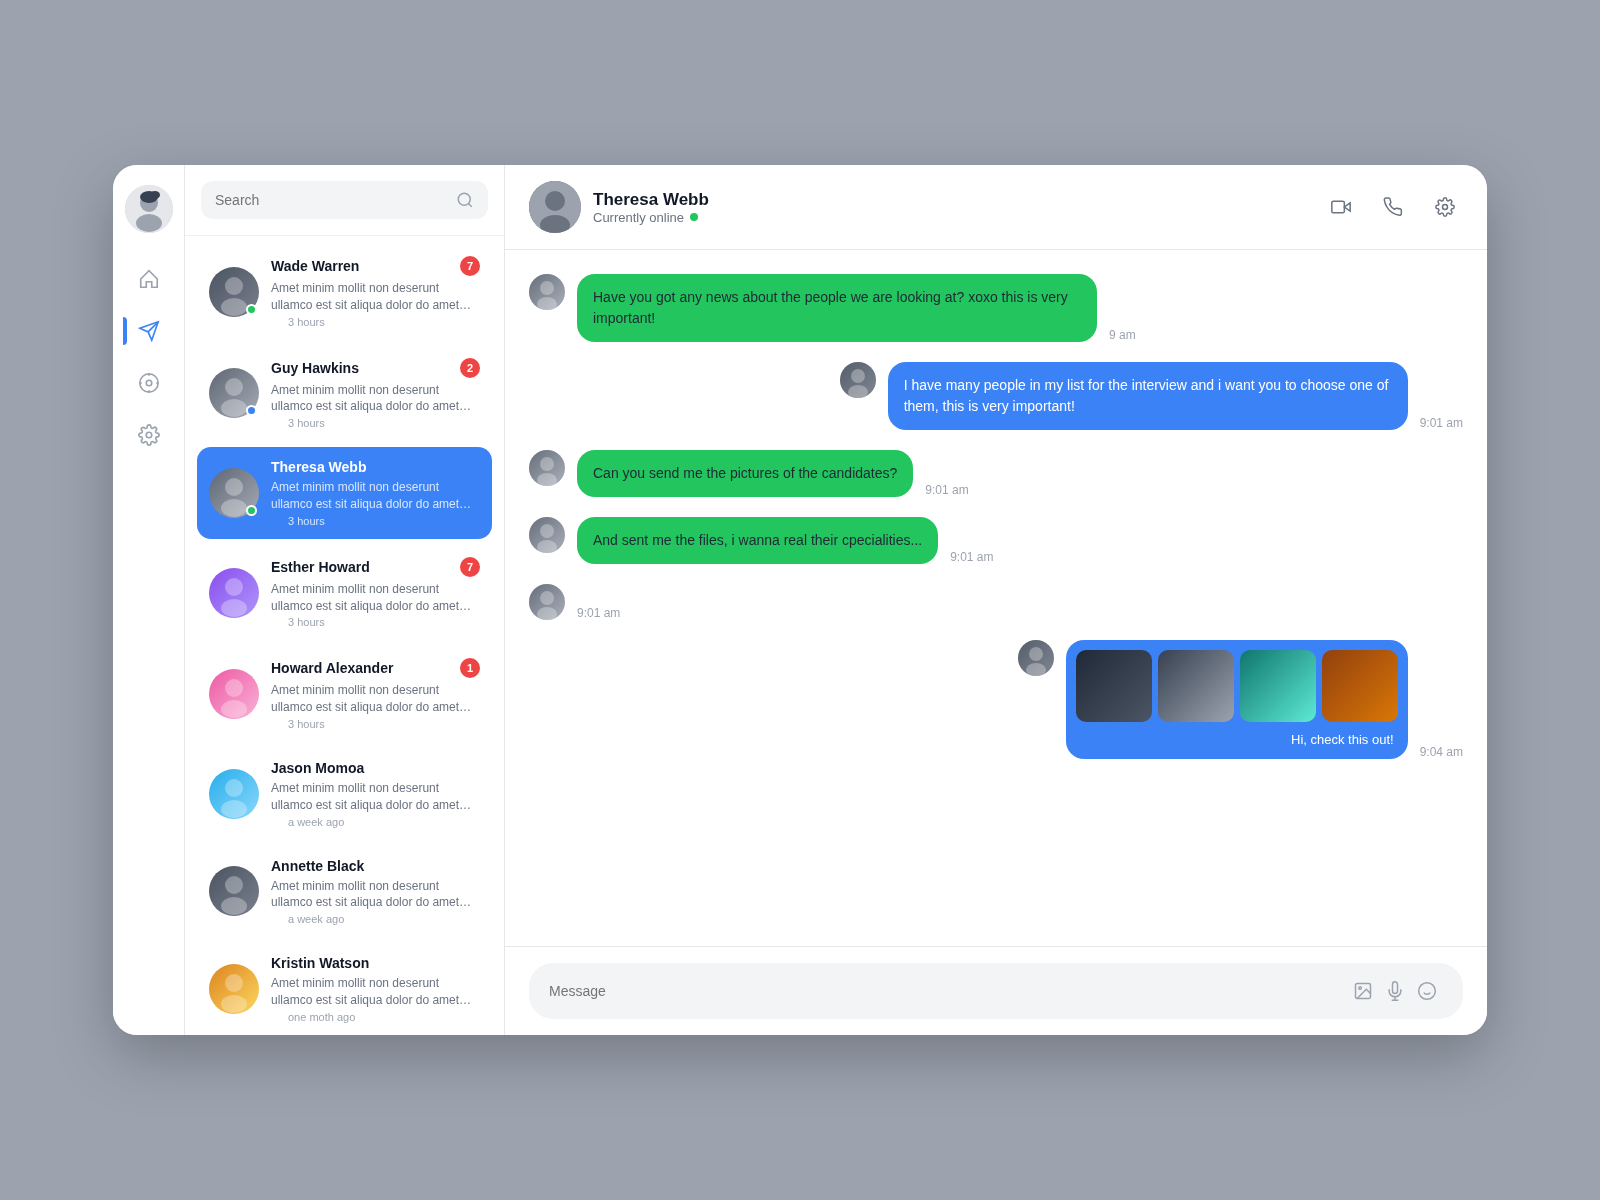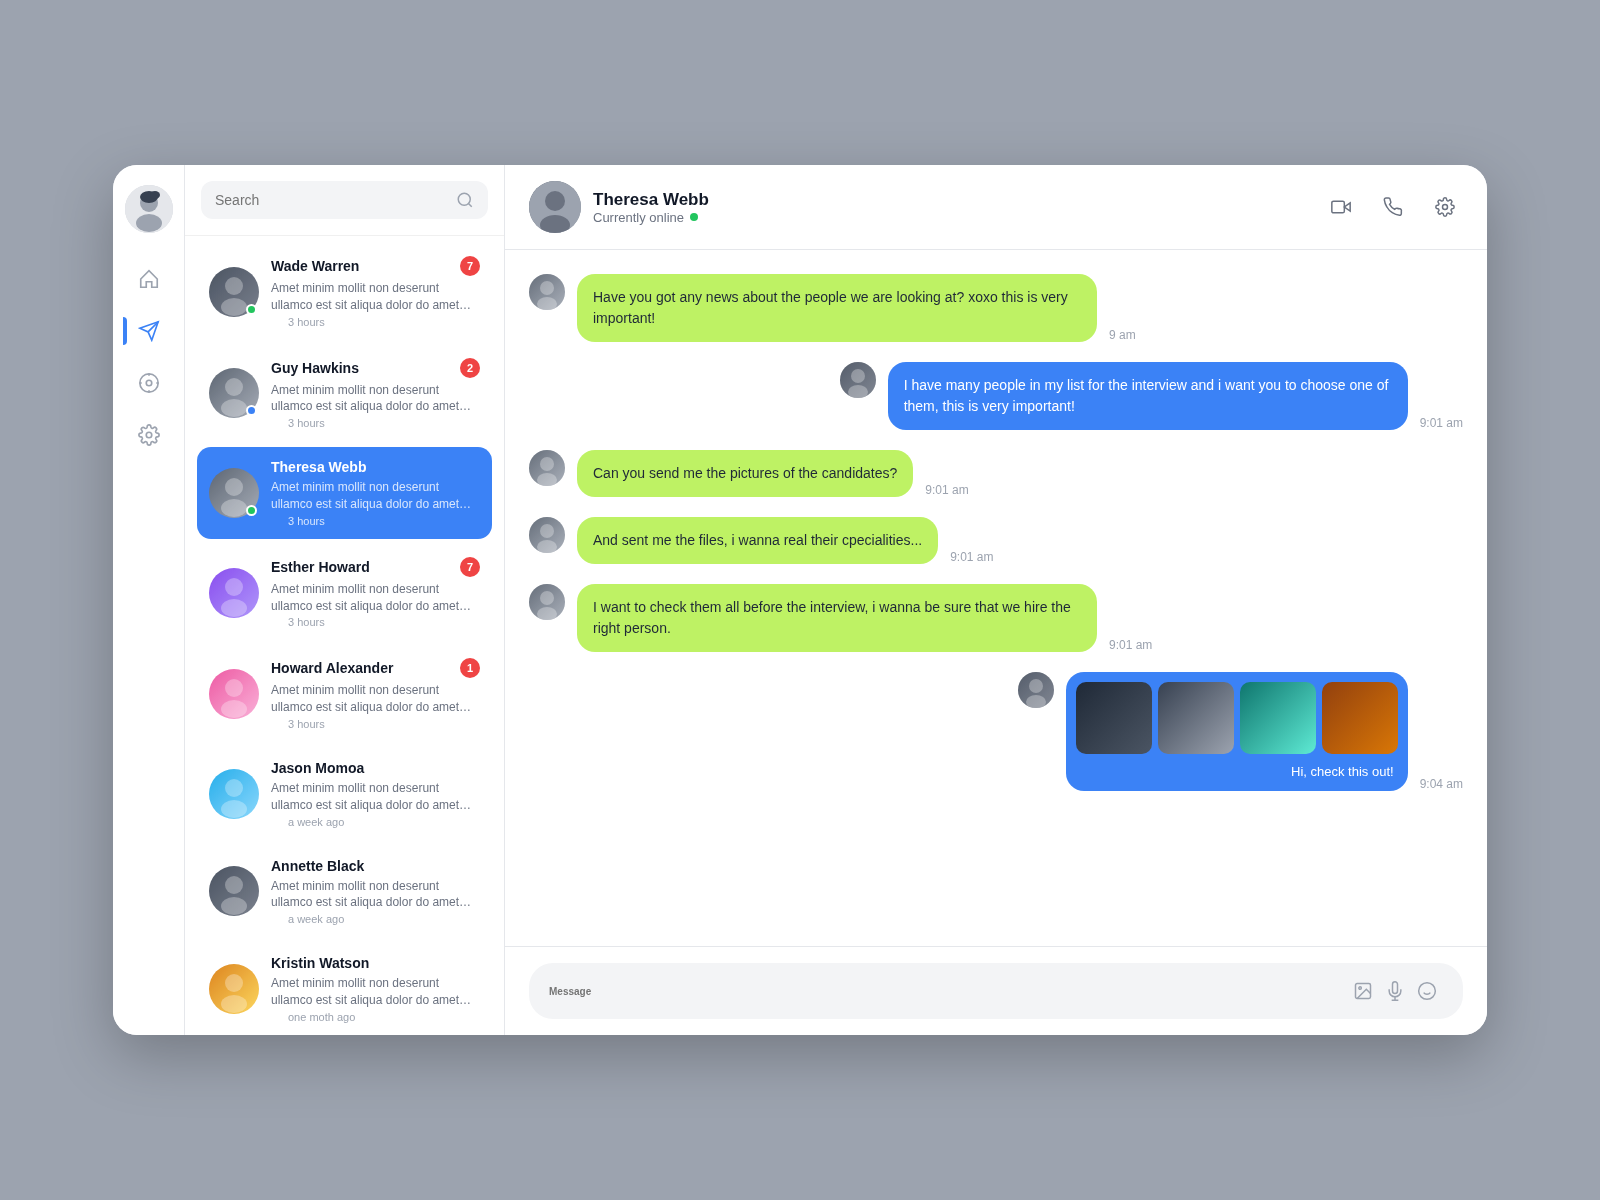--- a/index.html
+++ b/index.html
@@ -246,21 +246,21 @@
       border-radius: 50%;
       background: #d1d5db;
       flex-shrink: 0;
       overflow: hidden;
       display: flex;
       align-items: center;
       justify-content: center;
     }
     .msg-bubble {
       max-width: 520px;
-      background: #bef264;
+      background: #22c55e;
       border-radius: 18px;
       padding: 13px 16px;
       font-size: 14px;
       color: #1f2937;
       line-height: 1.5;
     }
     .msg-bubble.sent { background: #3b82f6; color: #fff; }
     .msg-time { font-size: 12px; color: #9ca3af; align-self: flex-end; flex-shrink: 0; }
     .msg-images-bubble {
       max-width: 380px;
@@ -300,23 +300,22 @@
       border-radius: 24px;
       display: flex;
       align-items: center;
       padding: 12px 20px;
     }
     .chat-input-wrap input {
       flex: 1;
       background: transparent;
       border: none;
       outline: none;
-      font-size: 10px;
+      font-size: 14px;
       color: #15803d;
-      font-weight: bold;
     }
     .input-action-btn {
       width: 32px;
       height: 32px;
       border-radius: 50%;
       border: none;
       background: transparent;
       cursor: pointer;
       display: flex;
       align-items: center;
@@ -643,21 +642,20 @@
           <div class="msg-time">9:01 am</div>
         </div>
         <div class="msg-row">
     <div class="msg-avatar face-theresa">
       <svg viewBox="0 0 36 36" width="36" height="36">
         <rect width="36" height="36" fill="rgba(255,255,255,0.15)"></rect>
         <circle cx="18" cy="14" r="7" fill="rgba(255,255,255,0.3)"></circle>
         <ellipse cx="18" cy="30" rx="10" ry="7" fill="rgba(255,255,255,0.3)"></ellipse>
       </svg>
     </div>
-          <div class="msg-bubble">I want to check them all before the interview, i wanna be sure that we hire the right person.</div>
           <div class="msg-time">9:01 am</div>
         </div>
         <div class="msg-row sent">
           <div class="msg-time">9:04 am</div>
       <div class="msg-images-bubble">
         <div class="msg-images-grid">
               <div class="msg-img-thumb img-p1"></div>
               <div class="msg-img-thumb img-p2"></div>
               <div class="msg-img-thumb img-p3"></div>
               <div class="msg-img-thumb img-p4"></div>

